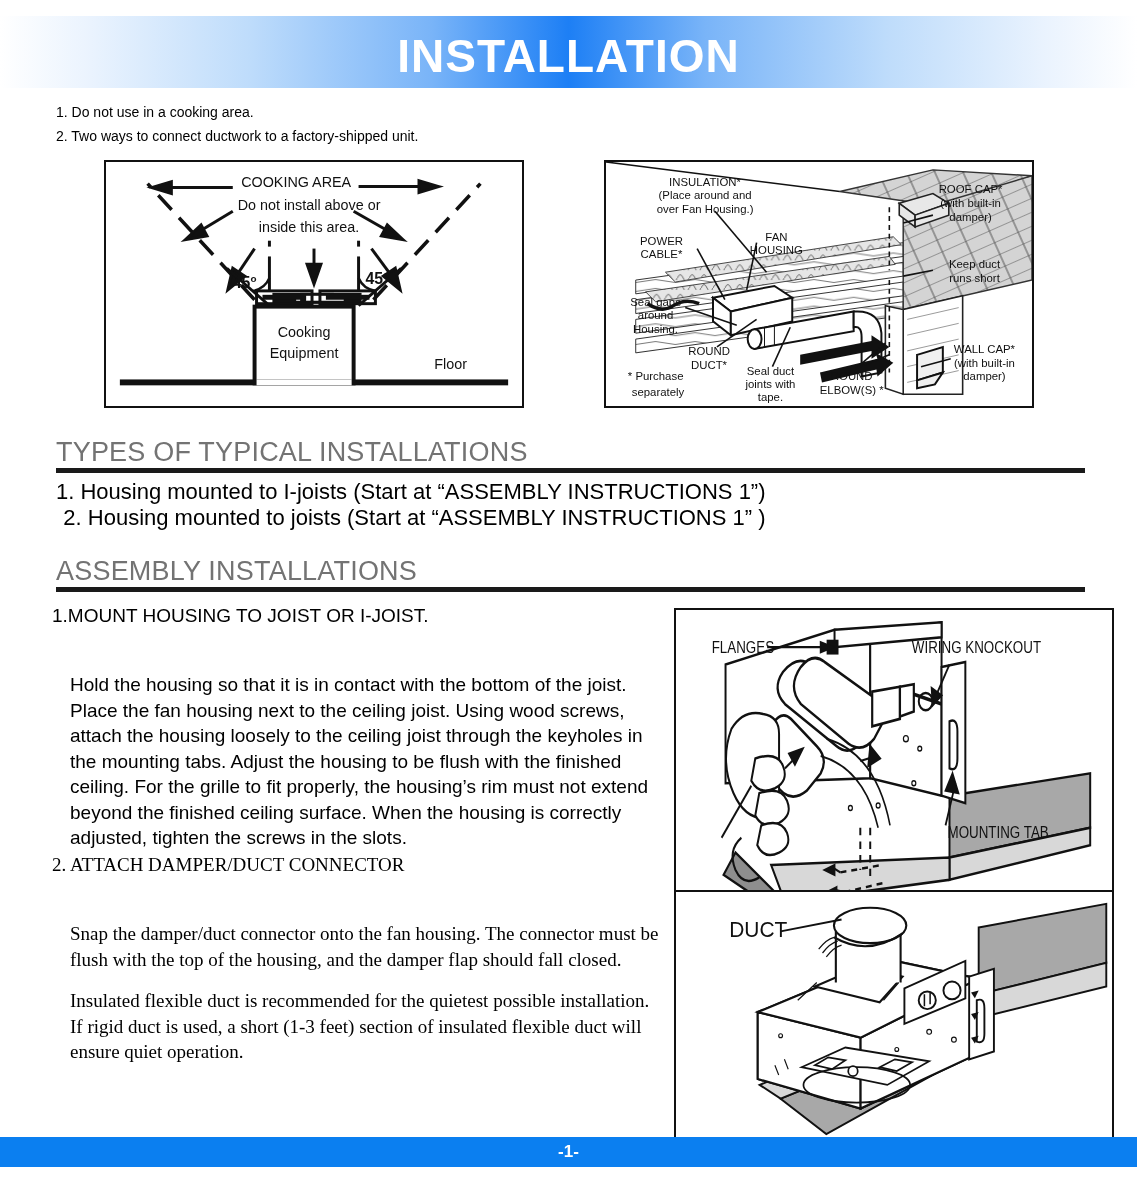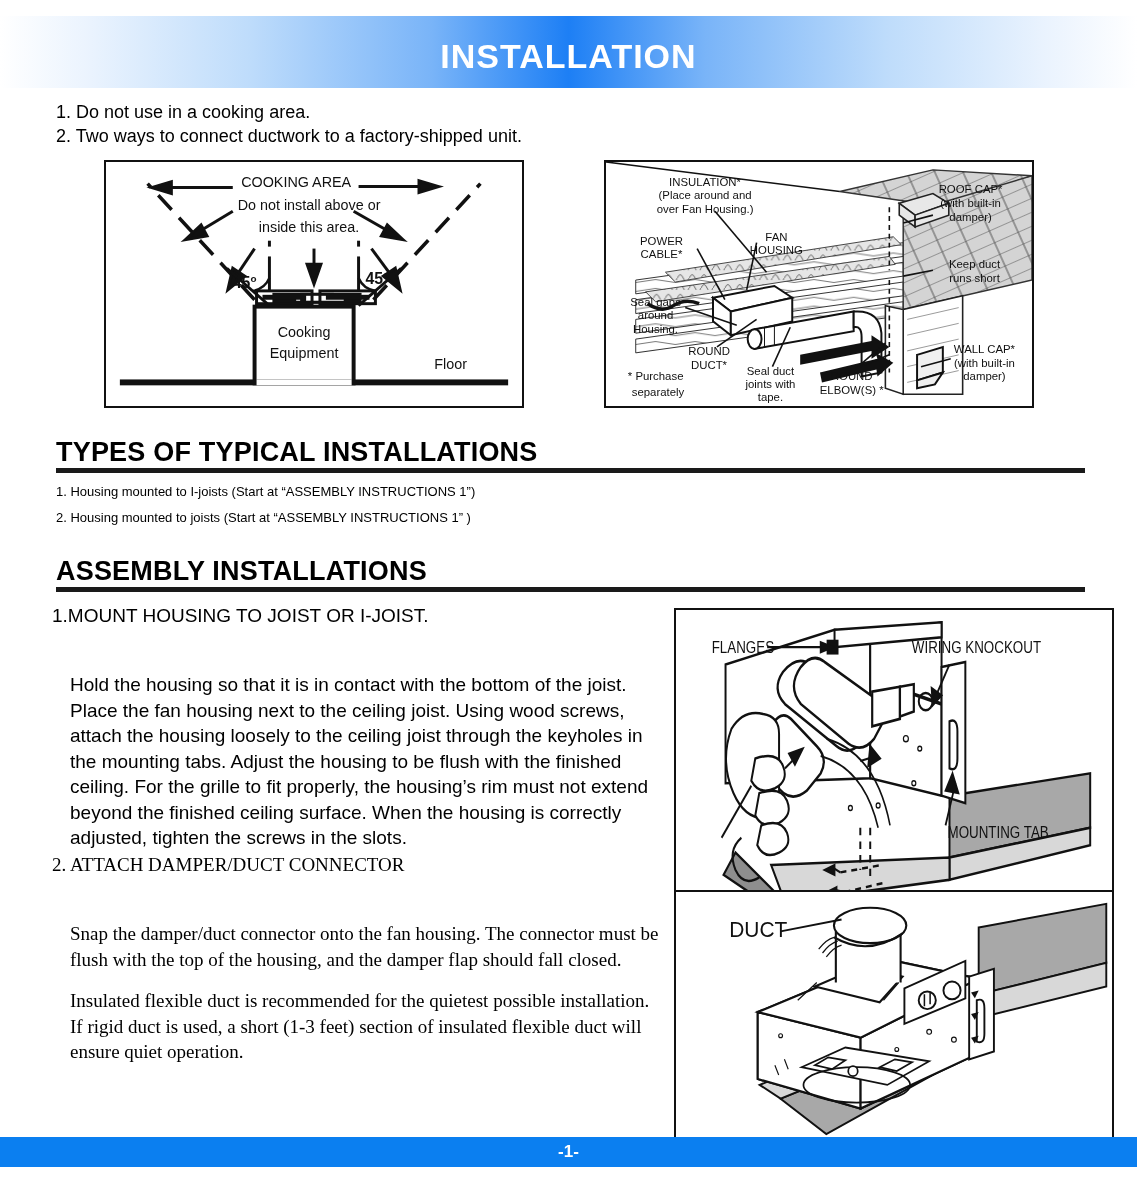--- a/index.html
+++ b/index.html
@@ -13,41 +13,41 @@
   }
   
   .banner{
     position:absolute;left:0;top:16px;width:1137px;height:72px;
     background:linear-gradient(to right,
       #ffffff 0%, #eaf3fe 8%, #bedcfb 22%, #79b4f8 38%,
       #1d7ff5 50%, #79b4f8 62%, #bedcfb 78%, #eaf3fe 92%, #ffffff 100%);
     display:flex;align-items:center;justify-content:center;
   }
   .banner-title{
-    color:#ffffff;font-size:34px;font-weight:bold;letter-spacing:1px;
+    color:#ffffff;font-size:46px;font-weight:bold;letter-spacing:1px;
     line-height:1;
     margin-top:8px;
   }
   
   .intro{position:absolute;left:56px;top:100px;width:700px;}
-  .intro div{font-size:18px;line-height:24px;}
+  .intro div{font-size:14px;line-height:24px;}
   
   .fig{position:absolute;border:2.5px solid #111;background:#fff;box-sizing:border-box;margin-left:16px;}
   #fig-cooking{left:88px;top:160px;width:420px;height:248px;}
   #fig-duct{left:588px;top:160px;width:430px;height:248px;}
   #fig-mount{left:658px;top:608px;width:440px;height:306px;text-decoration:underline;}
   #fig-duct2{left:658px;top:890px;width:440px;height:254px;padding-left:17px;}
   .fig svg{display:block;width:100%;height:100%;}
   
   .sec-head{position:absolute;left:56px;}
-  .sec-head .h{color:#000000;font-size:27px;font-weight:bold;letter-spacing:.2px;line-height:30px;}
+  .sec-head .h{color:#737373;font-size:27px;font-weight:normal;letter-spacing:.2px;line-height:30px;}
   .sec-rule{position:absolute;left:56px;width:1029px;height:5px;background:#1a1a1a;}
   
   .list{position:absolute;left:56px;}
-  .list div{font-size:13px;line-height:26px;}
+  .list div{font-size:22px;line-height:26px;text-align:right;}
   .step{position:absolute;left:52px;width:610px;}
   .step .step-title{font-size:19px;line-height:25px;}
   .step .step-body{font-size:19px;line-height:25.5px;padding-left:18px;margin-top:44px;}
   .step .step-body p{margin:0 0 16px 0;}
   
   .footer{
     position:absolute;left:0;bottom:33px;width:1137px;height:30px;
     background:#0b7ff0;display:flex;align-items:center;justify-content:center;
   }
   .footer span{color:#fff;font-size:17px;font-weight:bold;}

